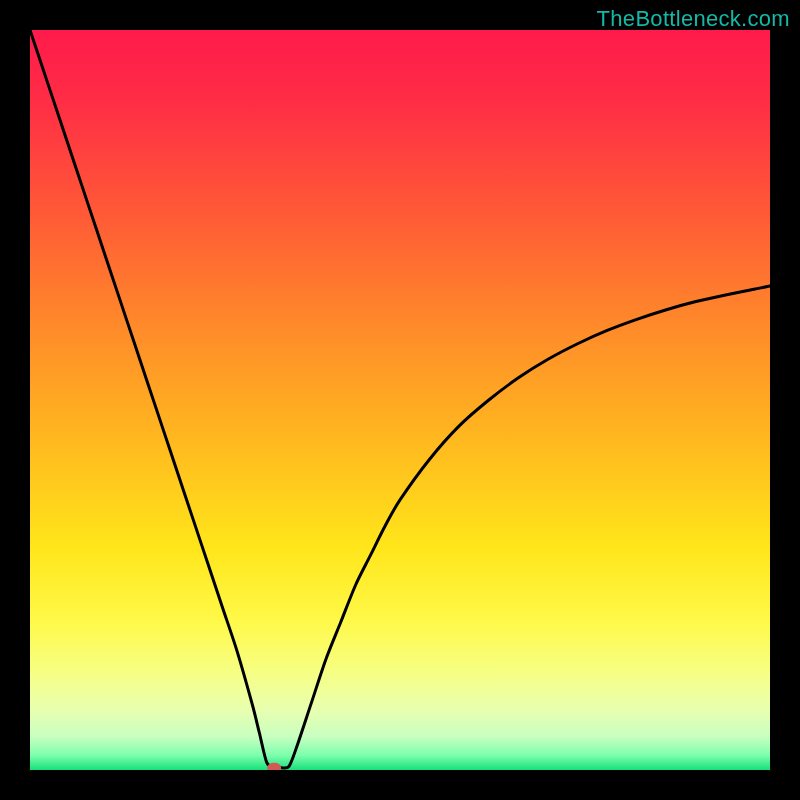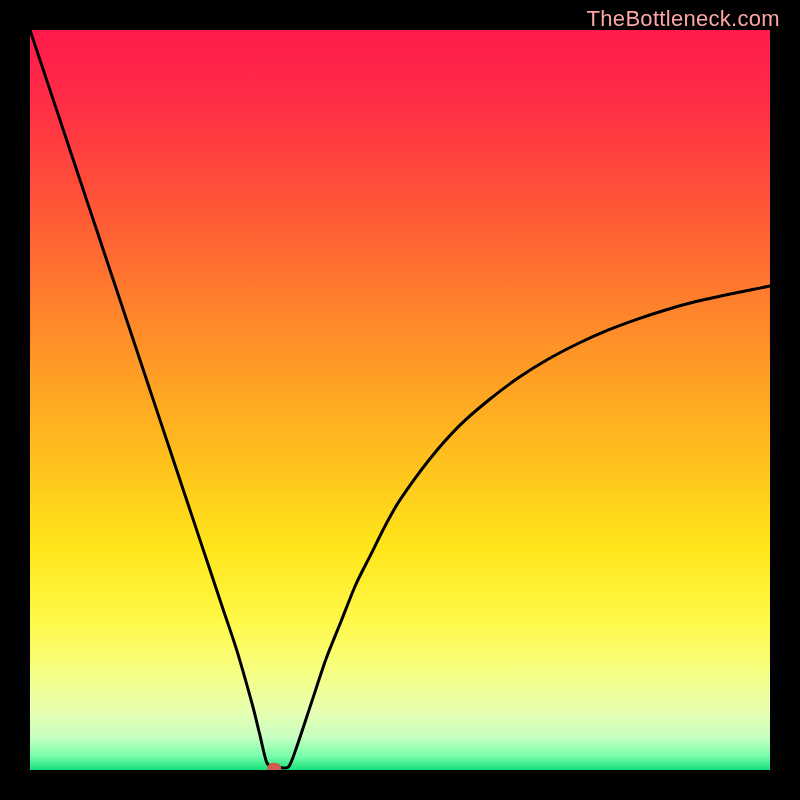--- a/index.html
+++ b/index.html
@@ -20,22 +20,22 @@
   .plot-area {
     position: absolute;
     left: 30px;
     top: 30px;
     width: 740px;
     height: 740px;
   }
   .watermark {
     position: absolute;
     top: 6px;
-    right: 20px;
-    color: #fca5a5;
+    right: 10px;
+    color: #14b8a6;
     font-size: 22px;
     font-weight: 500;
     letter-spacing: 0.3px;
     user-select: none;
   }
   svg { display: block; }
 </style>
 </head>
 <body>
 

